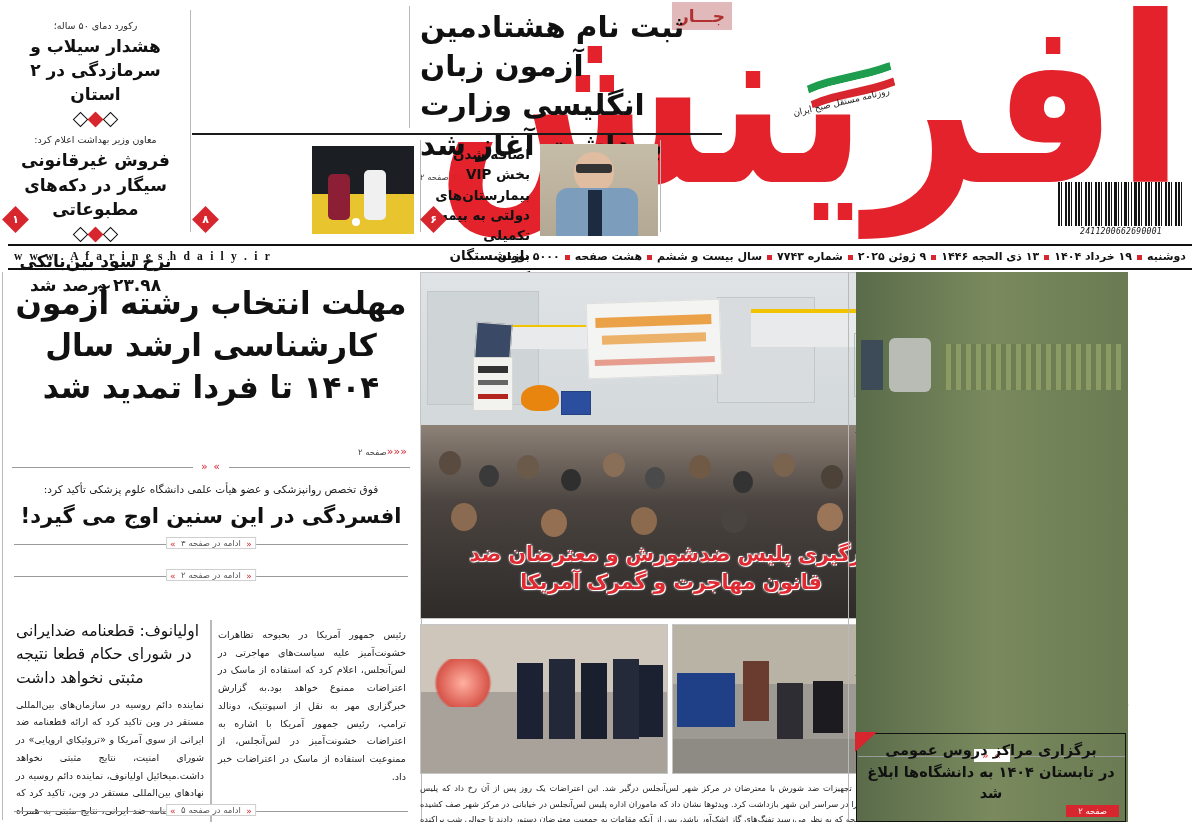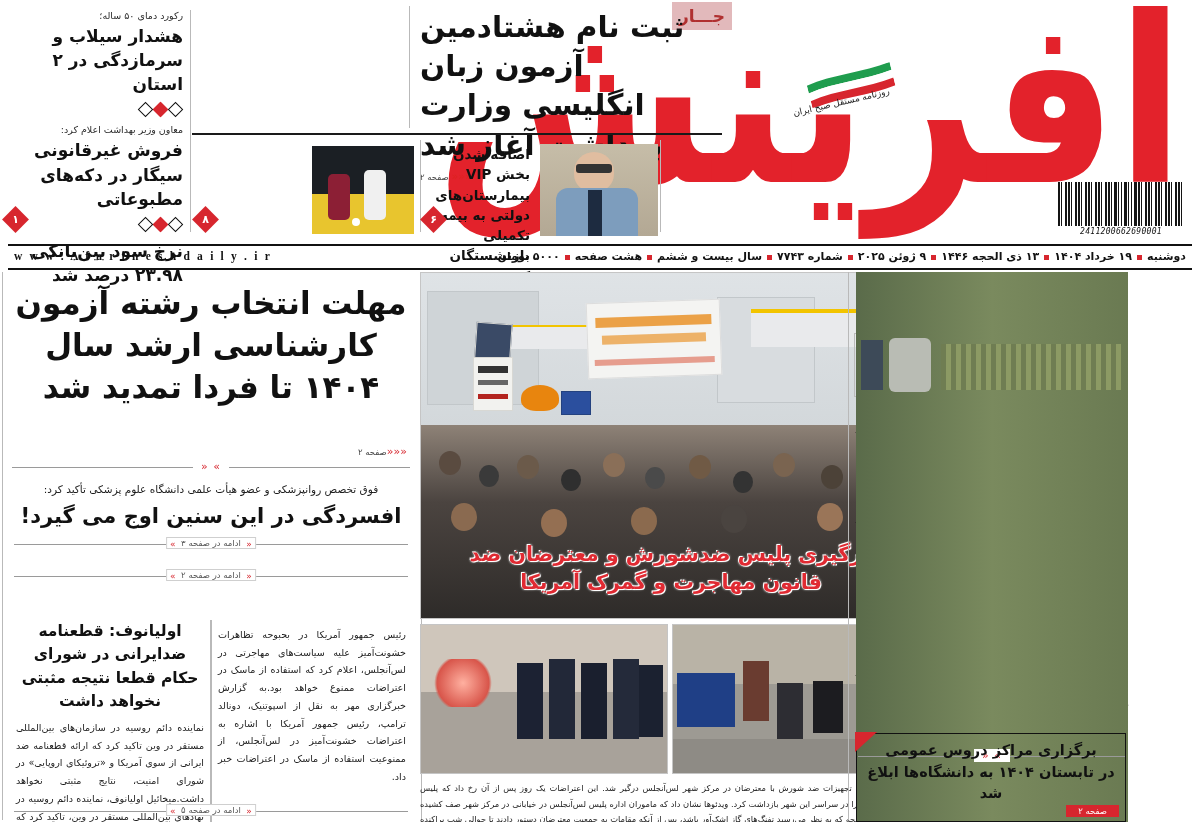--- a/index.html
+++ b/index.html
@@ -120,22 +120,23 @@
   }
   .h-rule {
     position: absolute;
     background: #1a1a1a;
     height: 1px;
   }
 
   
   .tease-col {
     position: absolute;
-    left: 8px; top: 10px;
+    left: 8px; top: 20px;
     width: 175px;
+    text-align: center;
   }
   .tease-kicker {
     font-size: 9.5px; color: #2b2b2b; margin-bottom: 3px;
   }
   .tease-title {
     font-size: 17px; font-weight: 700; color: #111; line-height: 1.42;
   }
   .diamonds { margin: 5px 0 7px; line-height: 1; }
   .diamonds i {
     display: inline-block; width: 9px; height: 9px;
@@ -232,21 +233,21 @@
 
   .pgtag {
     display: inline-block; font-size: 8.5px; color: #444; margin-top: 29px;
   }
   .pgtag .c { color: #d7262e; letter-spacing: -2px; font-size: 11px; margin-right: 3px; }
 
   .art-body {
     font-size: 9.6px; line-height: 1.85; color: #1b1b1b;
     text-align: justify; text-justify: inter-word;
   }
-  .art-title { font-size: 15.5px; font-weight: 700; line-height: 1.5; color: #111; text-align: center; }
+  .art-title { font-size: 15.5px; font-weight: 400; line-height: 1.5; color: #111; text-align: left; }
 
   
   .center-col { position: absolute; left: 420px; top: 0; width: 500px; height: 550px; }
 
   .photo-main { position: absolute; left: 0; top: 0; width: 500px; height: 345px; border: 1px solid #c5c5c5; overflow: hidden; }
   .overlay-cap {
     position: absolute; left: 0; right: 0; top: 268px;
     text-align: center; font-size: 20.5px; font-weight: 700;
     color: #e02a32; line-height: 1.35;
     text-shadow: 0 0 2px #fff, 0 0 3px #fff, 1px 1px 0 #fff, -1px -1px 0 #fff;

